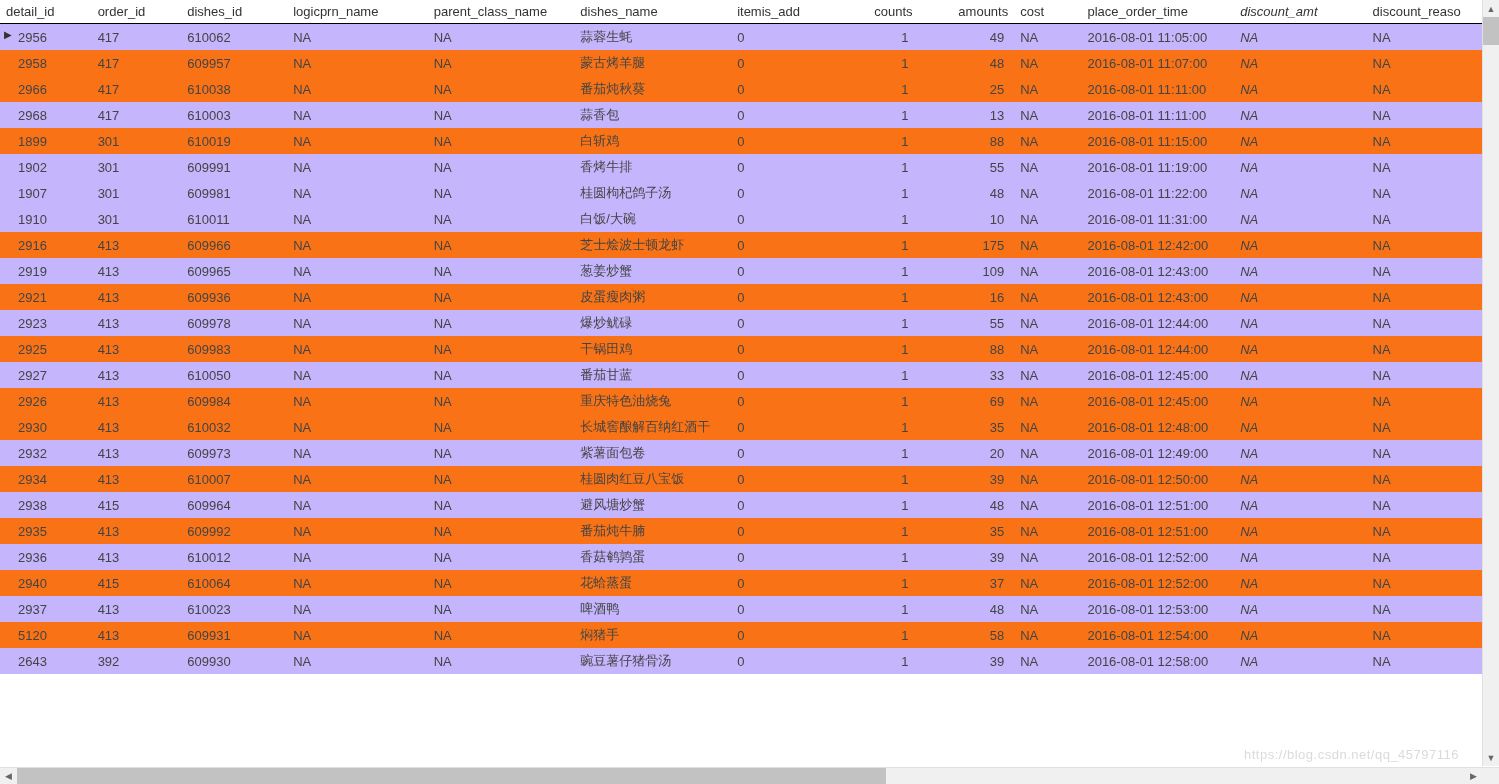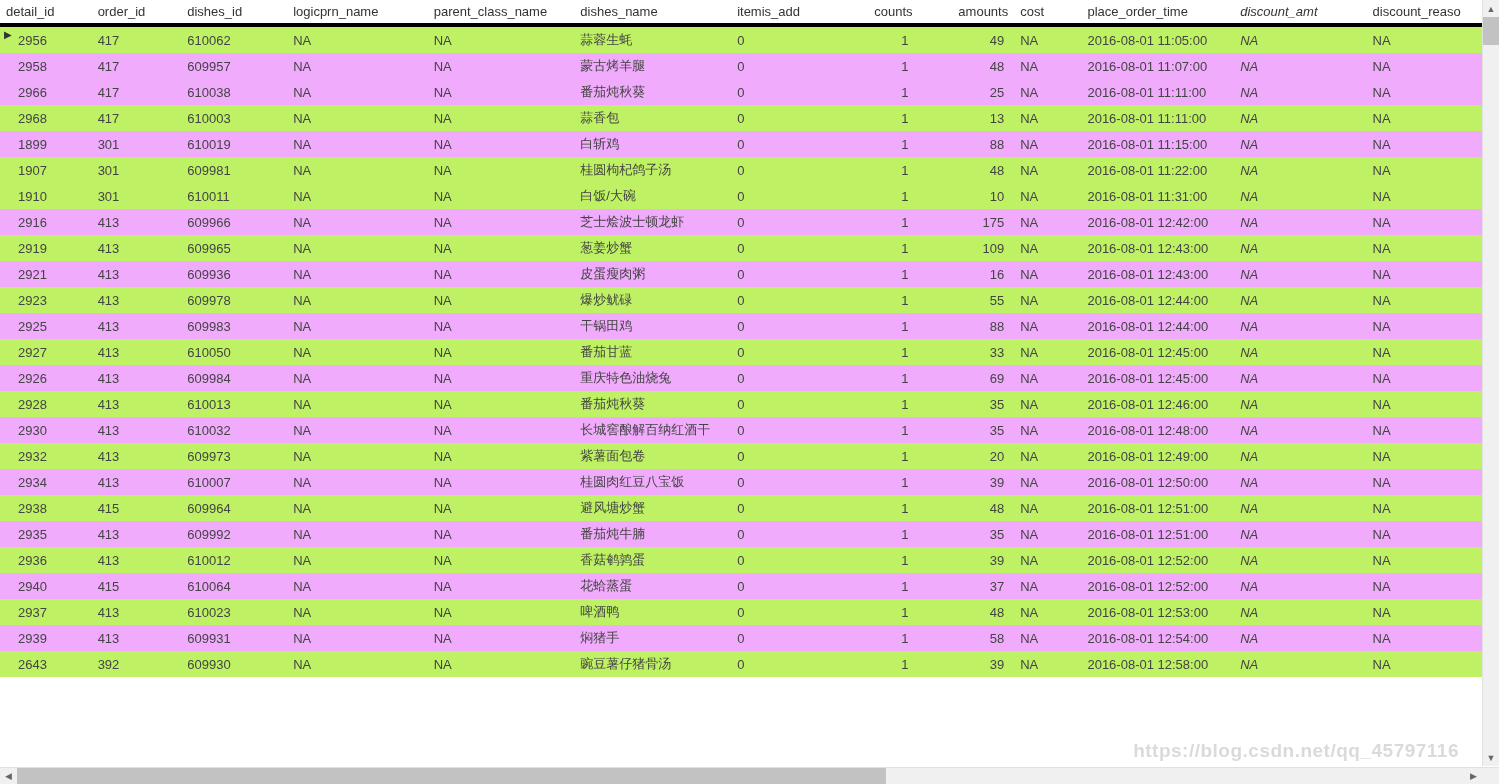--- a/index.html
+++ b/index.html
@@ -22,35 +22,35 @@
     table {
       border-collapse: collapse;
       table-layout: fixed;
       width: 100%;
     }
     thead th {
       text-align: left;
       font-weight: normal;
       padding: 4px 6px;
       background: #fff;
-      border-bottom: 4px solid #000000;
+      border-bottom: 1px solid #000000;
       color: #333;
       white-space: nowrap;
       overflow: hidden;
       height: 22px;
     }
     tbody td {
       padding: 4px 6px;
       white-space: nowrap;
       overflow: hidden;
       height: 24px;
       color: #444;
     }
-    tbody tr.alt { background: #bef264; }
-    tbody tr:not(.alt) { background: #f0abfc; }
+    tbody tr.alt { background: #c4b5fd; }
+    tbody tr:not(.alt) { background: #f97316; }
     .col-detail_id { width: 90px; }
     .col-order_id { width: 88px; }
     .col-dishes_id { width: 104px; }
     .col-logicprn_name { width: 138px; }
     .col-parent_class_name { width: 144px; }
     .col-dishes_name { width: 154px; }
     .col-itemis_add { width: 108px; }
     .col-counts { width: 76px; text-align: right; }
     .col-amounts { width: 94px; text-align: right; }
     .col-cost { width: 66px; }
@@ -138,25 +138,24 @@
       position: absolute;
       left: 0;
       height: 100%;
       width: 60%;
       background: #c2c2c2;
     }
     .watermark {
       position: absolute;
       right: 40px;
       bottom: 22px;
-      font-size: 19px;
+      font-size: 13px;
       color: rgba(150,150,150,0.35);
       pointer-events: none;
       letter-spacing: 0.5px;
-      font-weight: bold;
     }
     td.first-cell { padding-left: 18px; }
   </style>
 </head>
 <body>
 
 <div class="grid-wrap">
   <span class="row-marker">▶</span>
   <table>
     <thead>
@@ -246,20 +245,35 @@
           <td class="col-dishes_name">白斩鸡</td>
           <td class="col-itemis_add">0</td>
           <td class="col-counts num-right">1</td>
           <td class="col-amounts num-right">88</td>
           <td class="col-cost">NA</td>
           <td class="col-place_order_time">2016-08-01 11:15:00</td>
           <td class="col-discount_amt">NA</td>
           <td class="col-discount_reaso">NA</td>
         </tr>
         <tr class="alt">
+          <td class="col-detail_id first-cell">1902</td>
+          <td class="col-order_id">301</td>
+          <td class="col-dishes_id">609991</td>
+          <td class="col-logicprn_name">NA</td>
+          <td class="col-parent_class_name">NA</td>
+          <td class="col-dishes_name">香烤牛排</td>
+          <td class="col-itemis_add">0</td>
+          <td class="col-counts num-right">1</td>
+          <td class="col-amounts num-right">55</td>
+          <td class="col-cost">NA</td>
+          <td class="col-place_order_time">2016-08-01 11:19:00</td>
+          <td class="col-discount_amt">NA</td>
+          <td class="col-discount_reaso">NA</td>
+        </tr>
+        <tr class="alt">
           <td class="col-detail_id first-cell">1907</td>
           <td class="col-order_id">301</td>
           <td class="col-dishes_id">609981</td>
           <td class="col-logicprn_name">NA</td>
           <td class="col-parent_class_name">NA</td>
           <td class="col-dishes_name">桂圆枸杞鸽子汤</td>
           <td class="col-itemis_add">0</td>
           <td class="col-counts num-right">1</td>
           <td class="col-amounts num-right">48</td>
           <td class="col-cost">NA</td>
@@ -380,35 +394,20 @@
           <td class="col-parent_class_name">NA</td>
           <td class="col-dishes_name">重庆特色油烧兔</td>
           <td class="col-itemis_add">0</td>
           <td class="col-counts num-right">1</td>
           <td class="col-amounts num-right">69</td>
           <td class="col-cost">NA</td>
           <td class="col-place_order_time">2016-08-01 12:45:00</td>
           <td class="col-discount_amt">NA</td>
           <td class="col-discount_reaso">NA</td>
         </tr>
-        <tr class="alt">
-          <td class="col-detail_id first-cell">2928</td>
-          <td class="col-order_id">413</td>
-          <td class="col-dishes_id">610013</td>
-          <td class="col-logicprn_name">NA</td>
-          <td class="col-parent_class_name">NA</td>
-          <td class="col-dishes_name">番茄炖秋葵</td>
-          <td class="col-itemis_add">0</td>
-          <td class="col-counts num-right">1</td>
-          <td class="col-amounts num-right">35</td>
-          <td class="col-cost">NA</td>
-          <td class="col-place_order_time">2016-08-01 12:46:00</td>
-          <td class="col-discount_amt">NA</td>
-          <td class="col-discount_reaso">NA</td>
-        </tr>
         <tr>
           <td class="col-detail_id first-cell">2930</td>
           <td class="col-order_id">413</td>
           <td class="col-dishes_id">610032</td>
           <td class="col-logicprn_name">NA</td>
           <td class="col-parent_class_name">NA</td>
           <td class="col-dishes_name">长城窖酿解百纳红酒干</td>
           <td class="col-itemis_add">0</td>
           <td class="col-counts num-right">1</td>
           <td class="col-amounts num-right">35</td>
@@ -516,21 +515,21 @@
           <td class="col-dishes_name">啤酒鸭</td>
           <td class="col-itemis_add">0</td>
           <td class="col-counts num-right">1</td>
           <td class="col-amounts num-right">48</td>
           <td class="col-cost">NA</td>
           <td class="col-place_order_time">2016-08-01 12:53:00</td>
           <td class="col-discount_amt">NA</td>
           <td class="col-discount_reaso">NA</td>
         </tr>
         <tr>
-          <td class="col-detail_id first-cell">2939</td>
+          <td class="col-detail_id first-cell">5120</td>
           <td class="col-order_id">413</td>
           <td class="col-dishes_id">609931</td>
           <td class="col-logicprn_name">NA</td>
           <td class="col-parent_class_name">NA</td>
           <td class="col-dishes_name">焖猪手</td>
           <td class="col-itemis_add">0</td>
           <td class="col-counts num-right">1</td>
           <td class="col-amounts num-right">58</td>
           <td class="col-cost">NA</td>
           <td class="col-place_order_time">2016-08-01 12:54:00</td>

